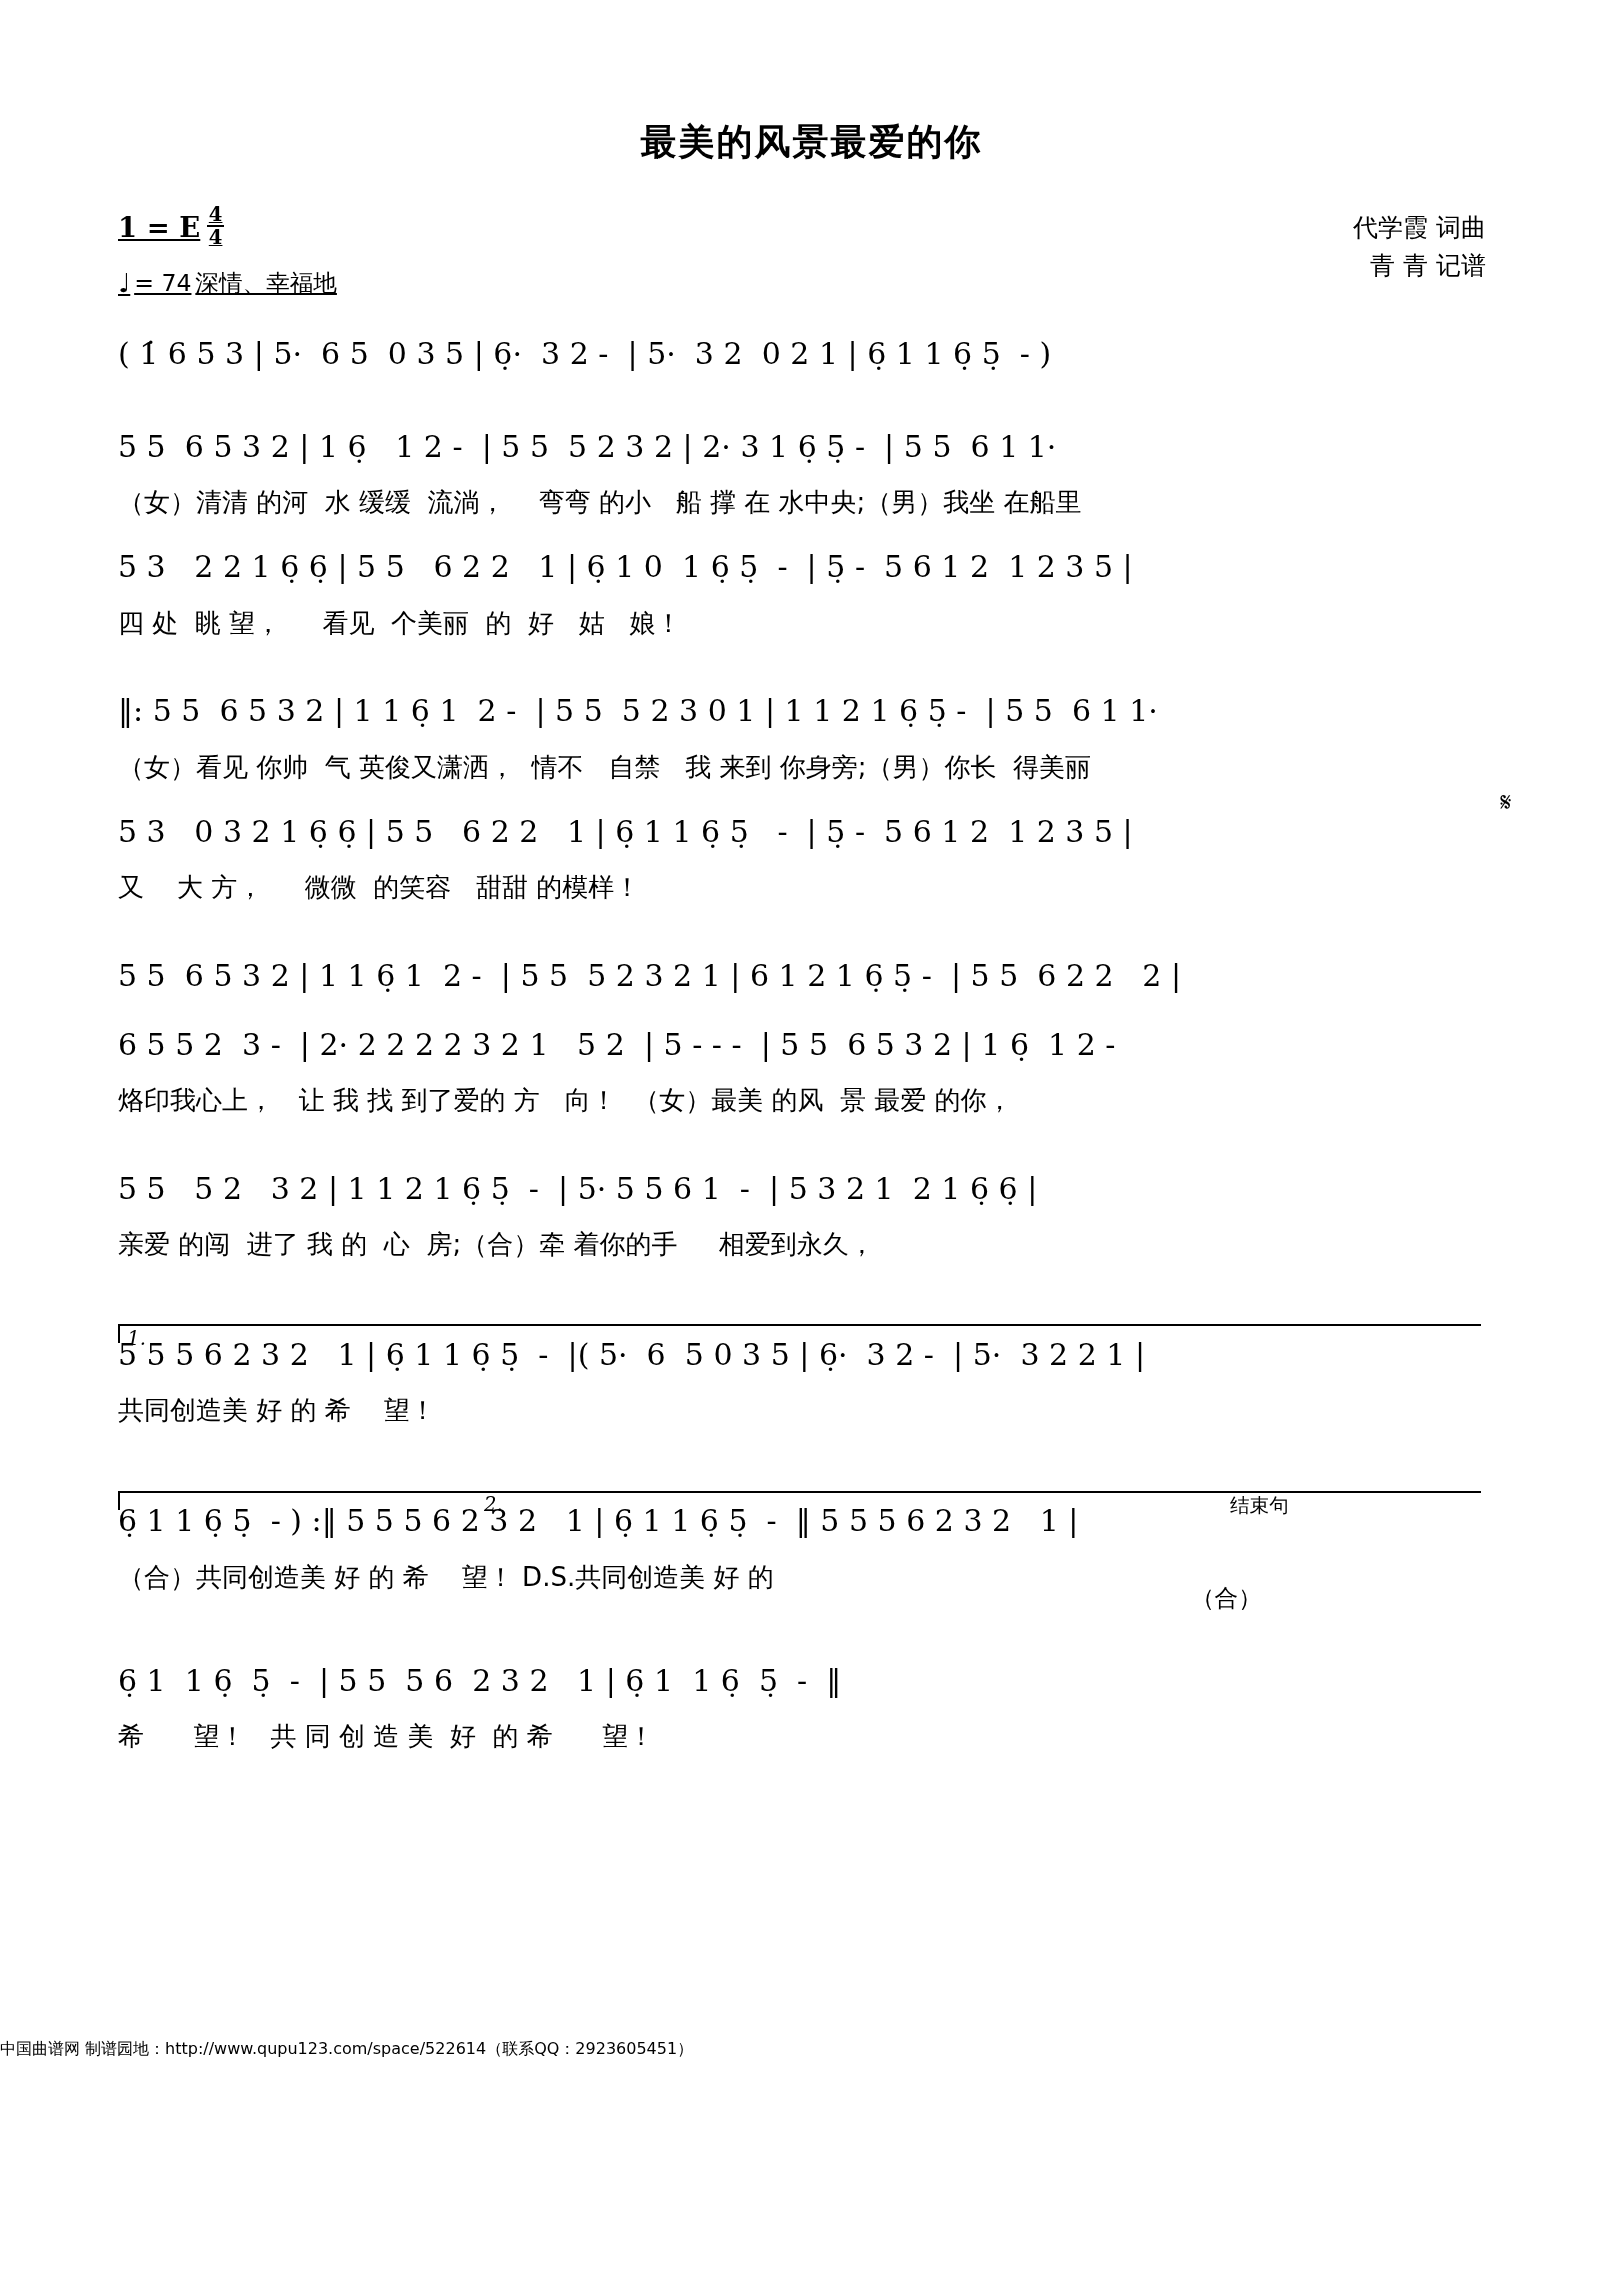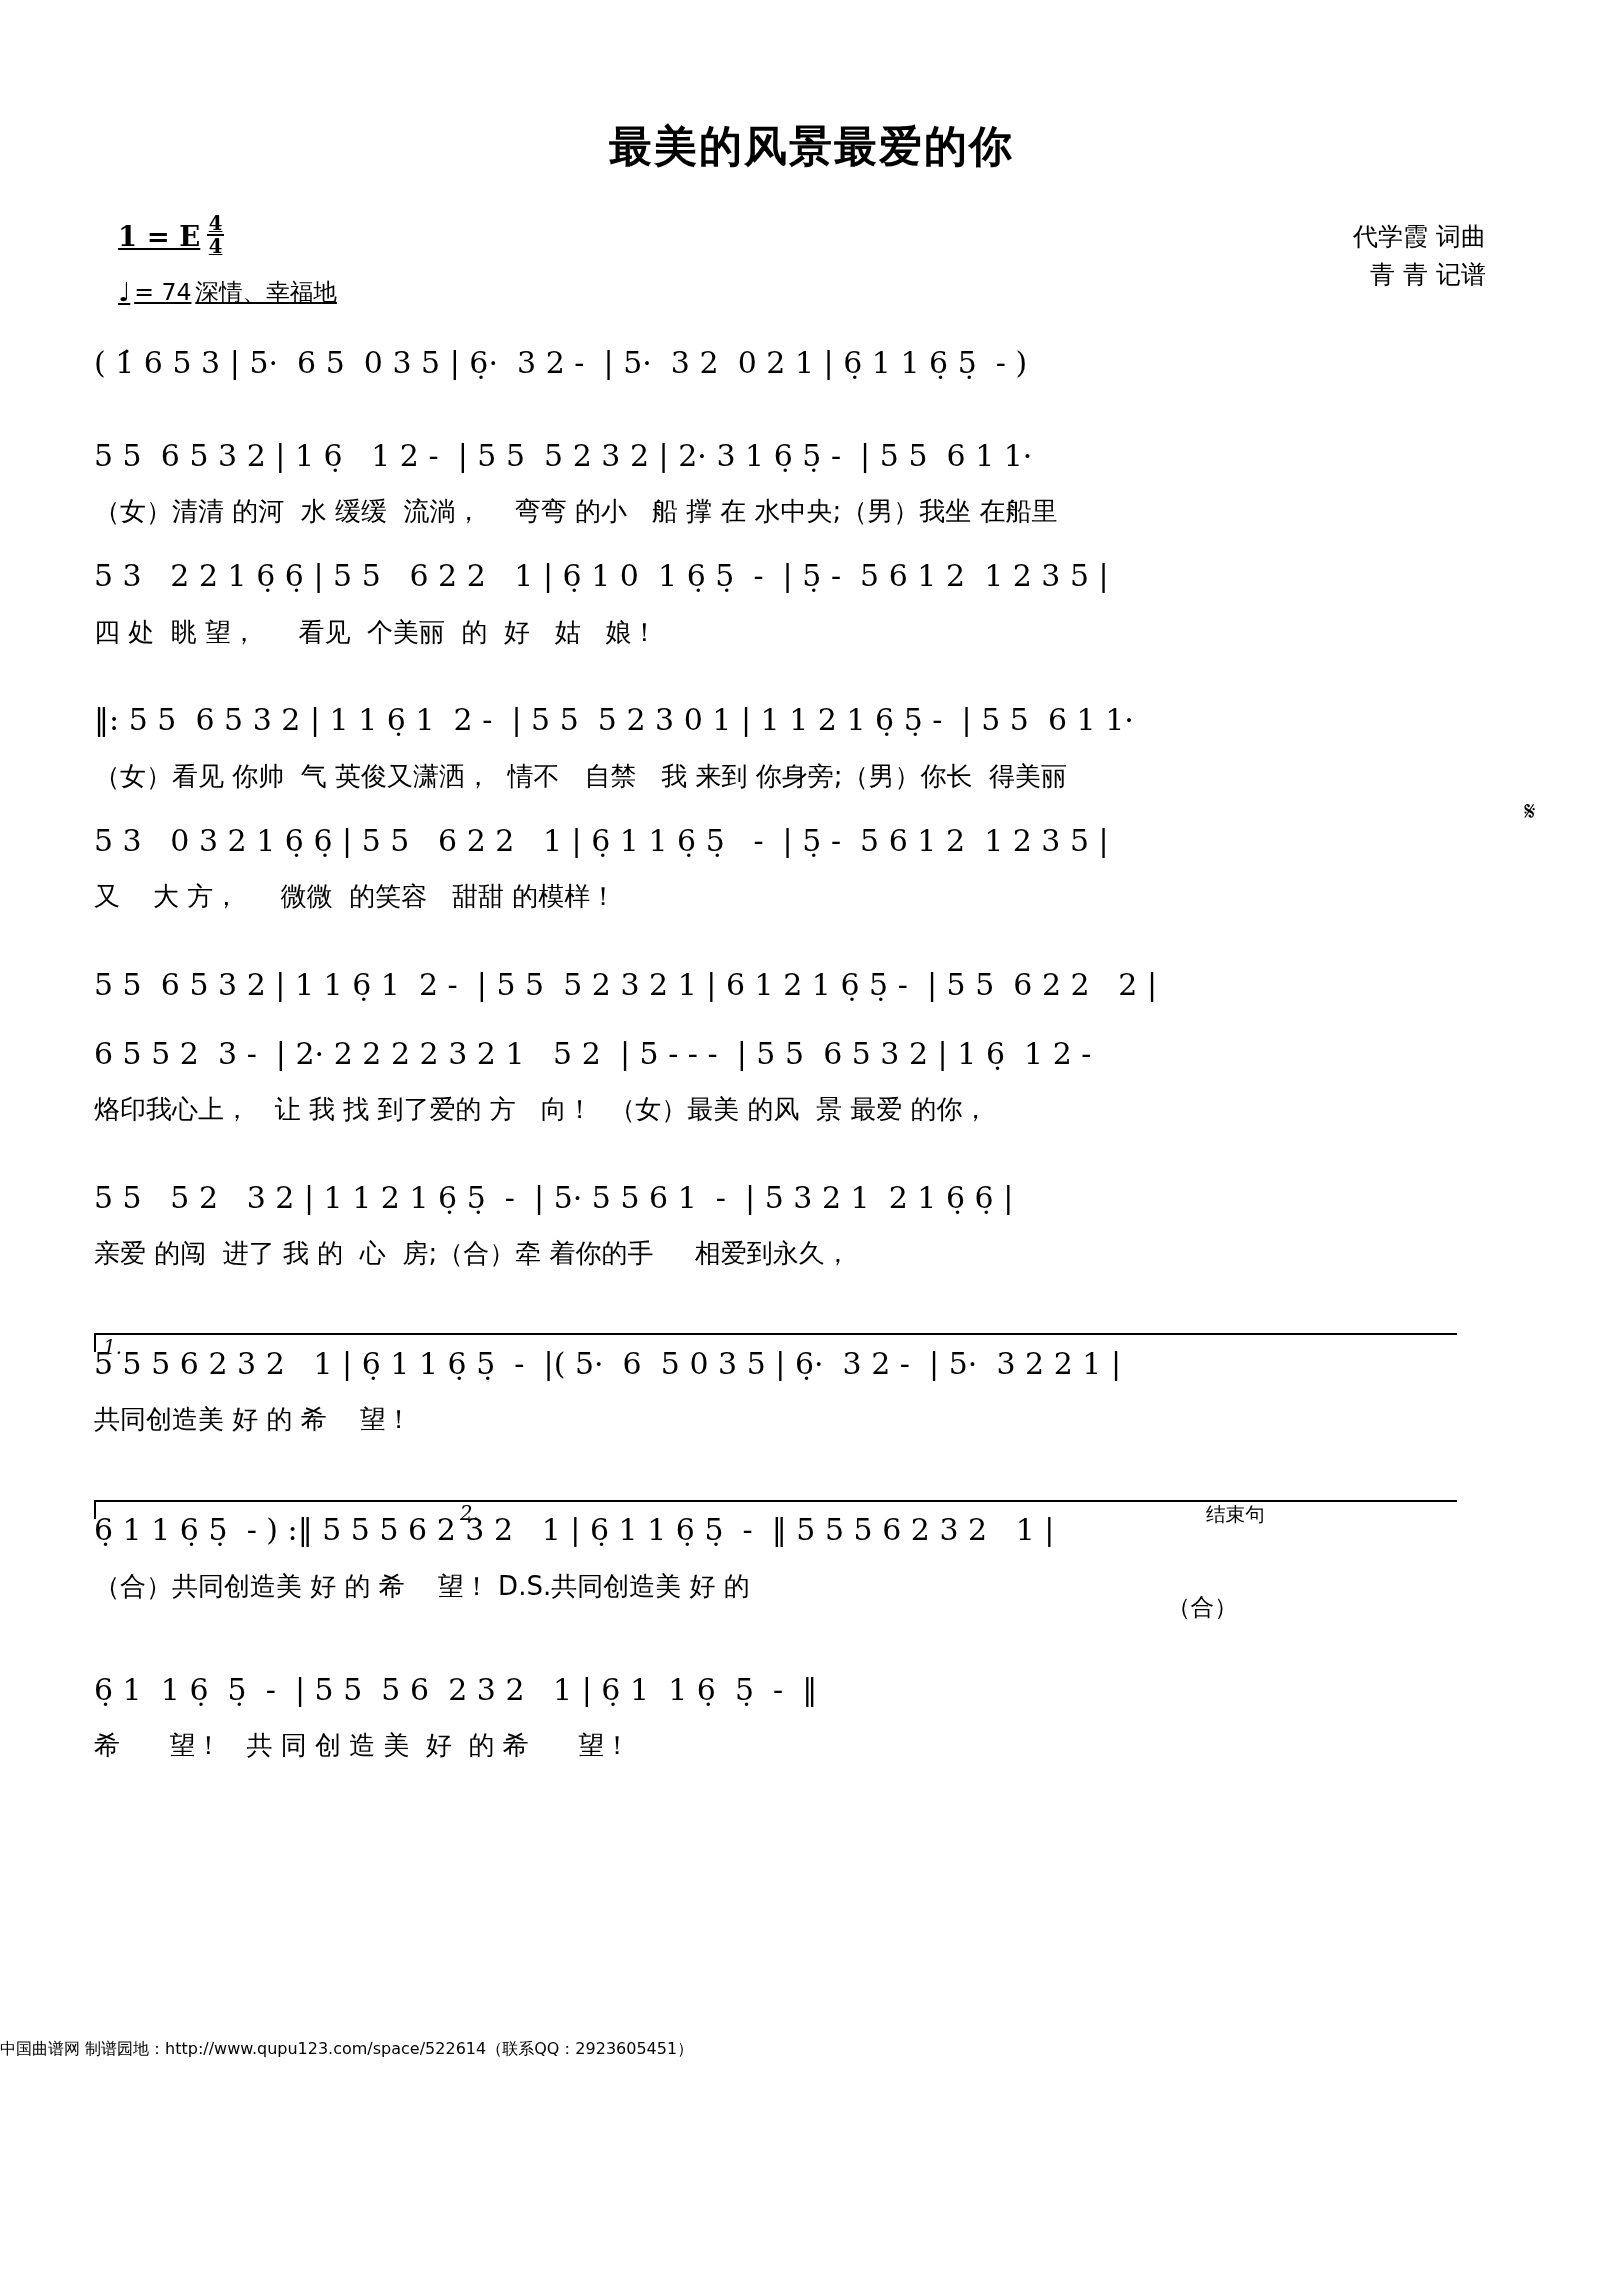--- a/index.html
+++ b/index.html
@@ -19,21 +19,21 @@
     position: relative;
     width: 1623px;
     height: 2295px;
     box-sizing: border-box;
     padding: 0;
   }
   .title {
     text-align: center;
     font-family: "DejaVu Sans", "Liberation Sans", sans-serif;
     font-weight: bold;
-    font-size: 43px;
+    font-size: 36px;
     letter-spacing: 2px;
     margin-top: 118px;
   }
   .meta {
     position: relative;
     margin-top: 39px;
     height: 111px;
   }
   .key-block {
     position: absolute;
@@ -85,21 +85,21 @@
     right: 137px;
     top: 2.6px;
     font-size: 25px;
     text-align: right;
     line-height: 1.55;
     margin-left: 32px;
   }
 
   .system {
     position: relative;
-    margin: 0 94px;
+    margin: 0 118px;
     margin-top: 22px;
   }
   .notes {
     font-family: "DejaVu Serif", "Liberation Serif", serif;
     font-size: 30px;
     letter-spacing: 0px;
     white-space: pre;
     line-height: 1.0;
     height: 47px;
     display: block;

